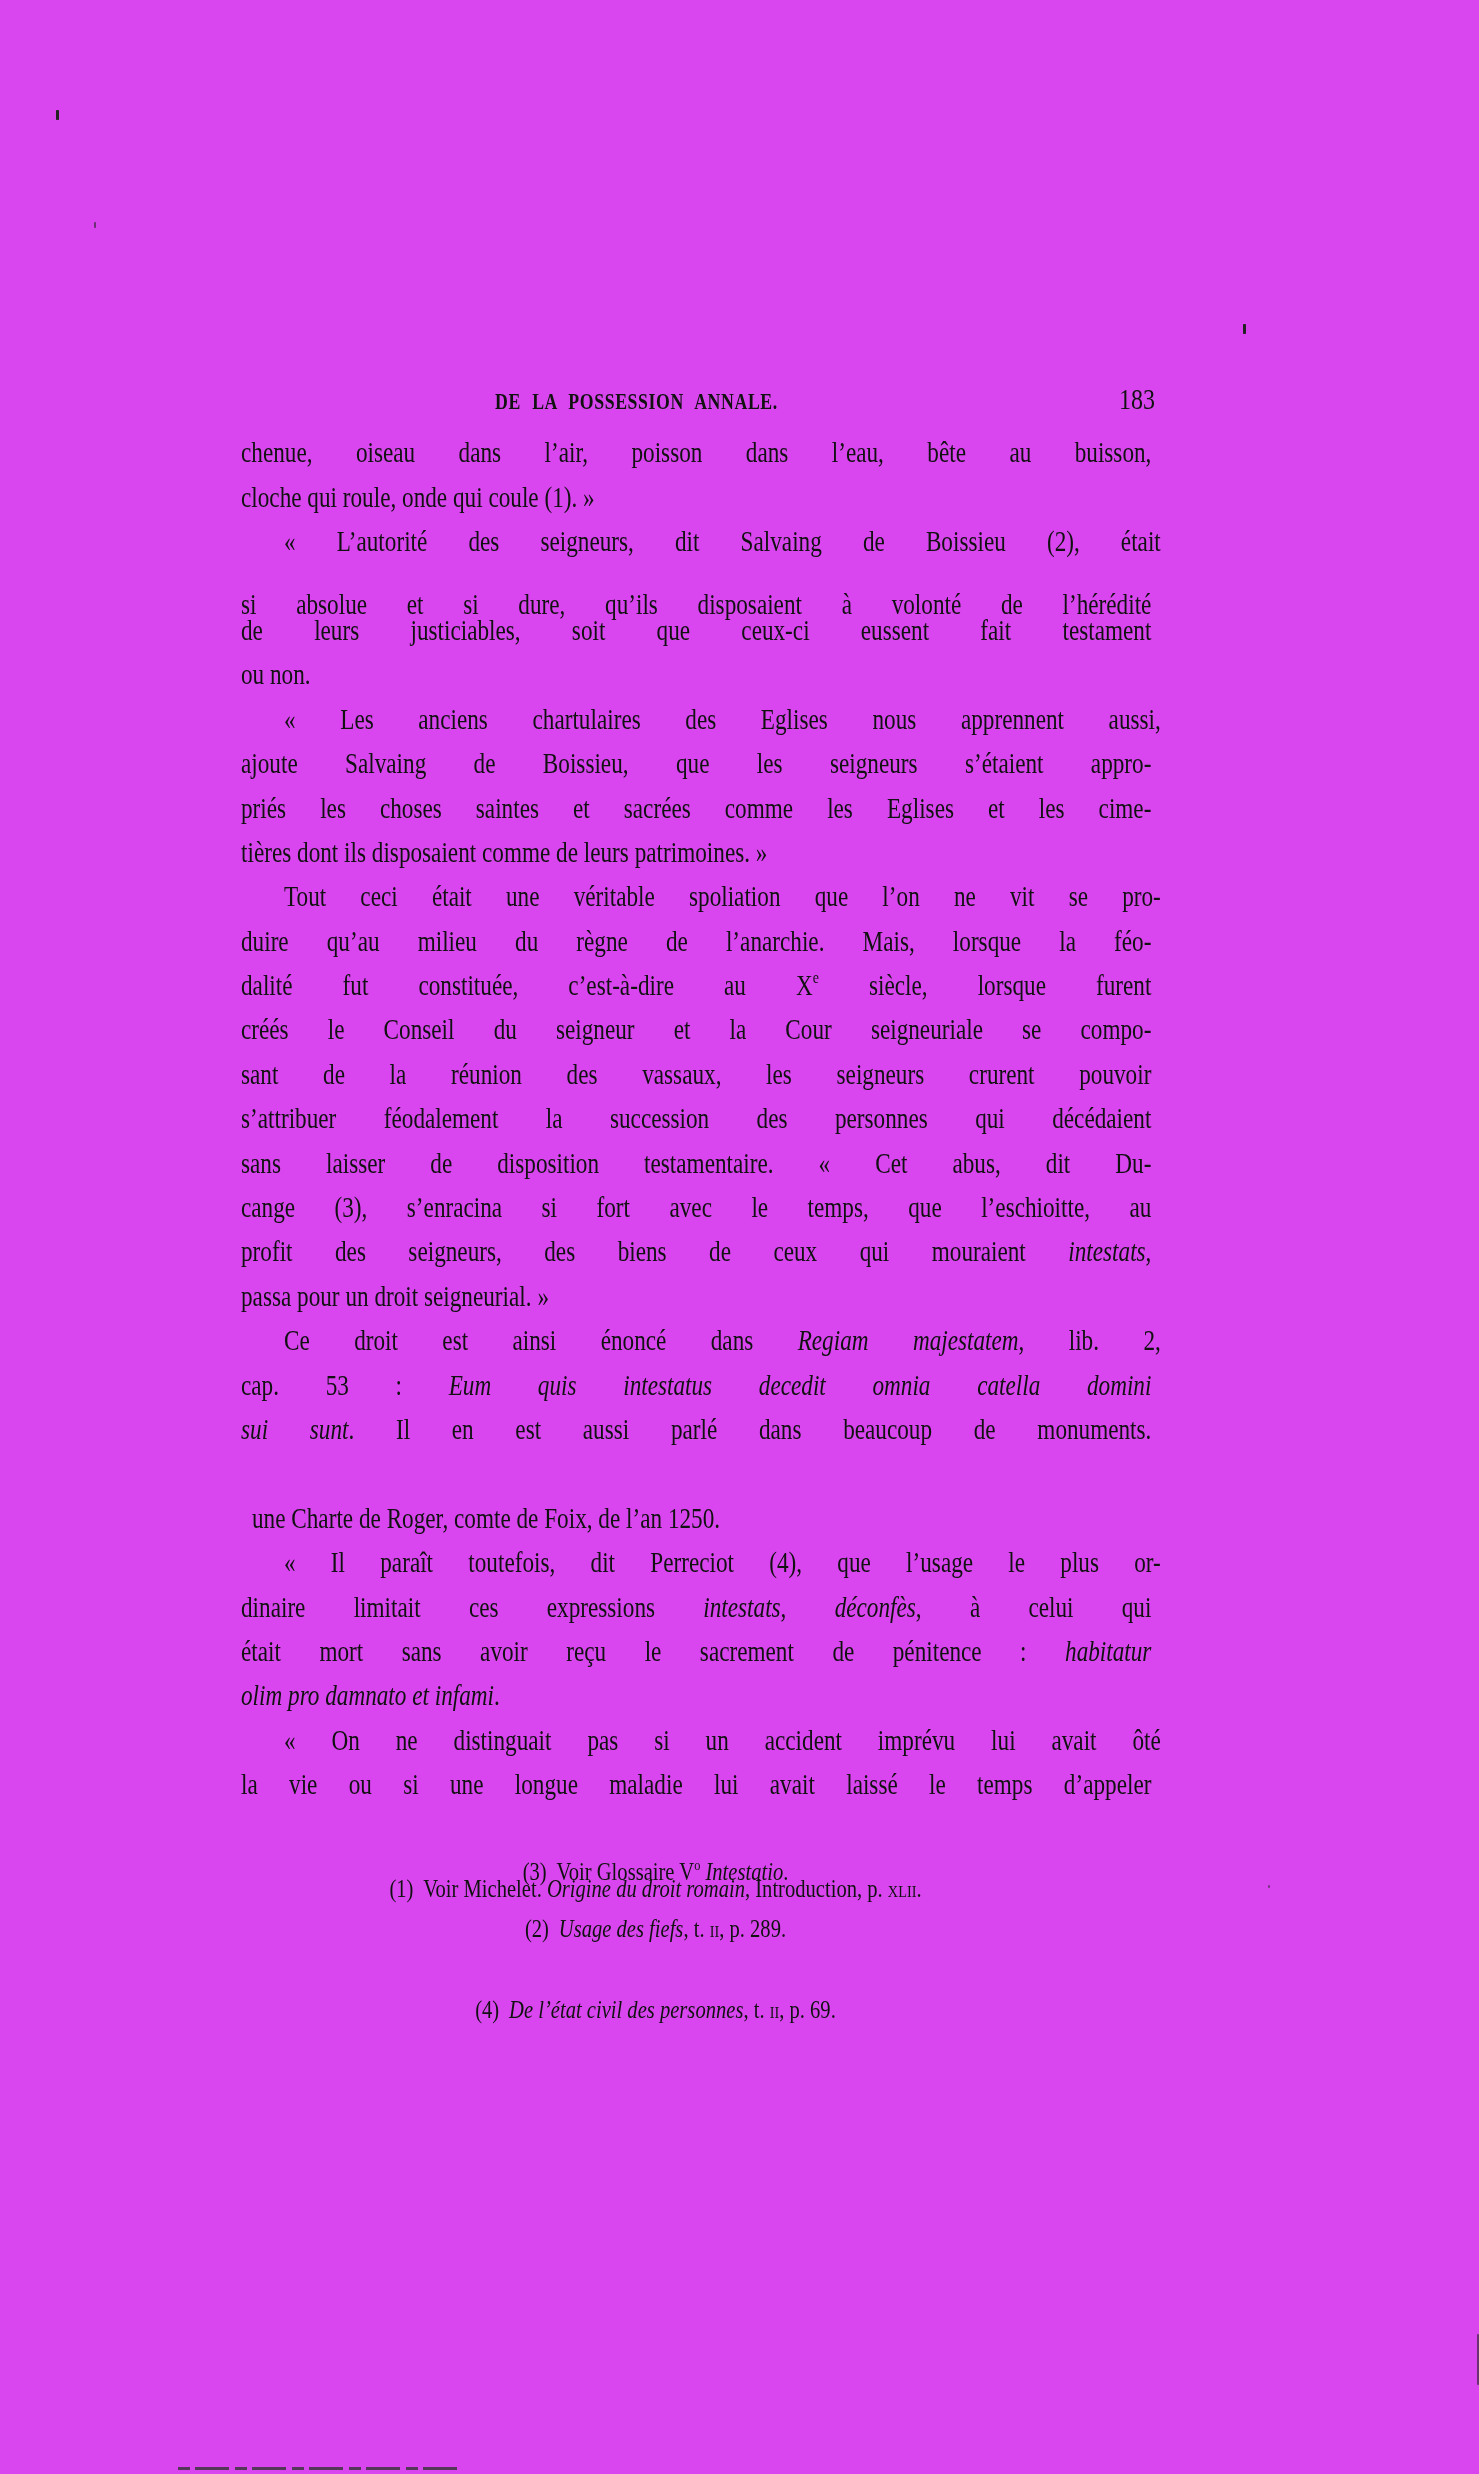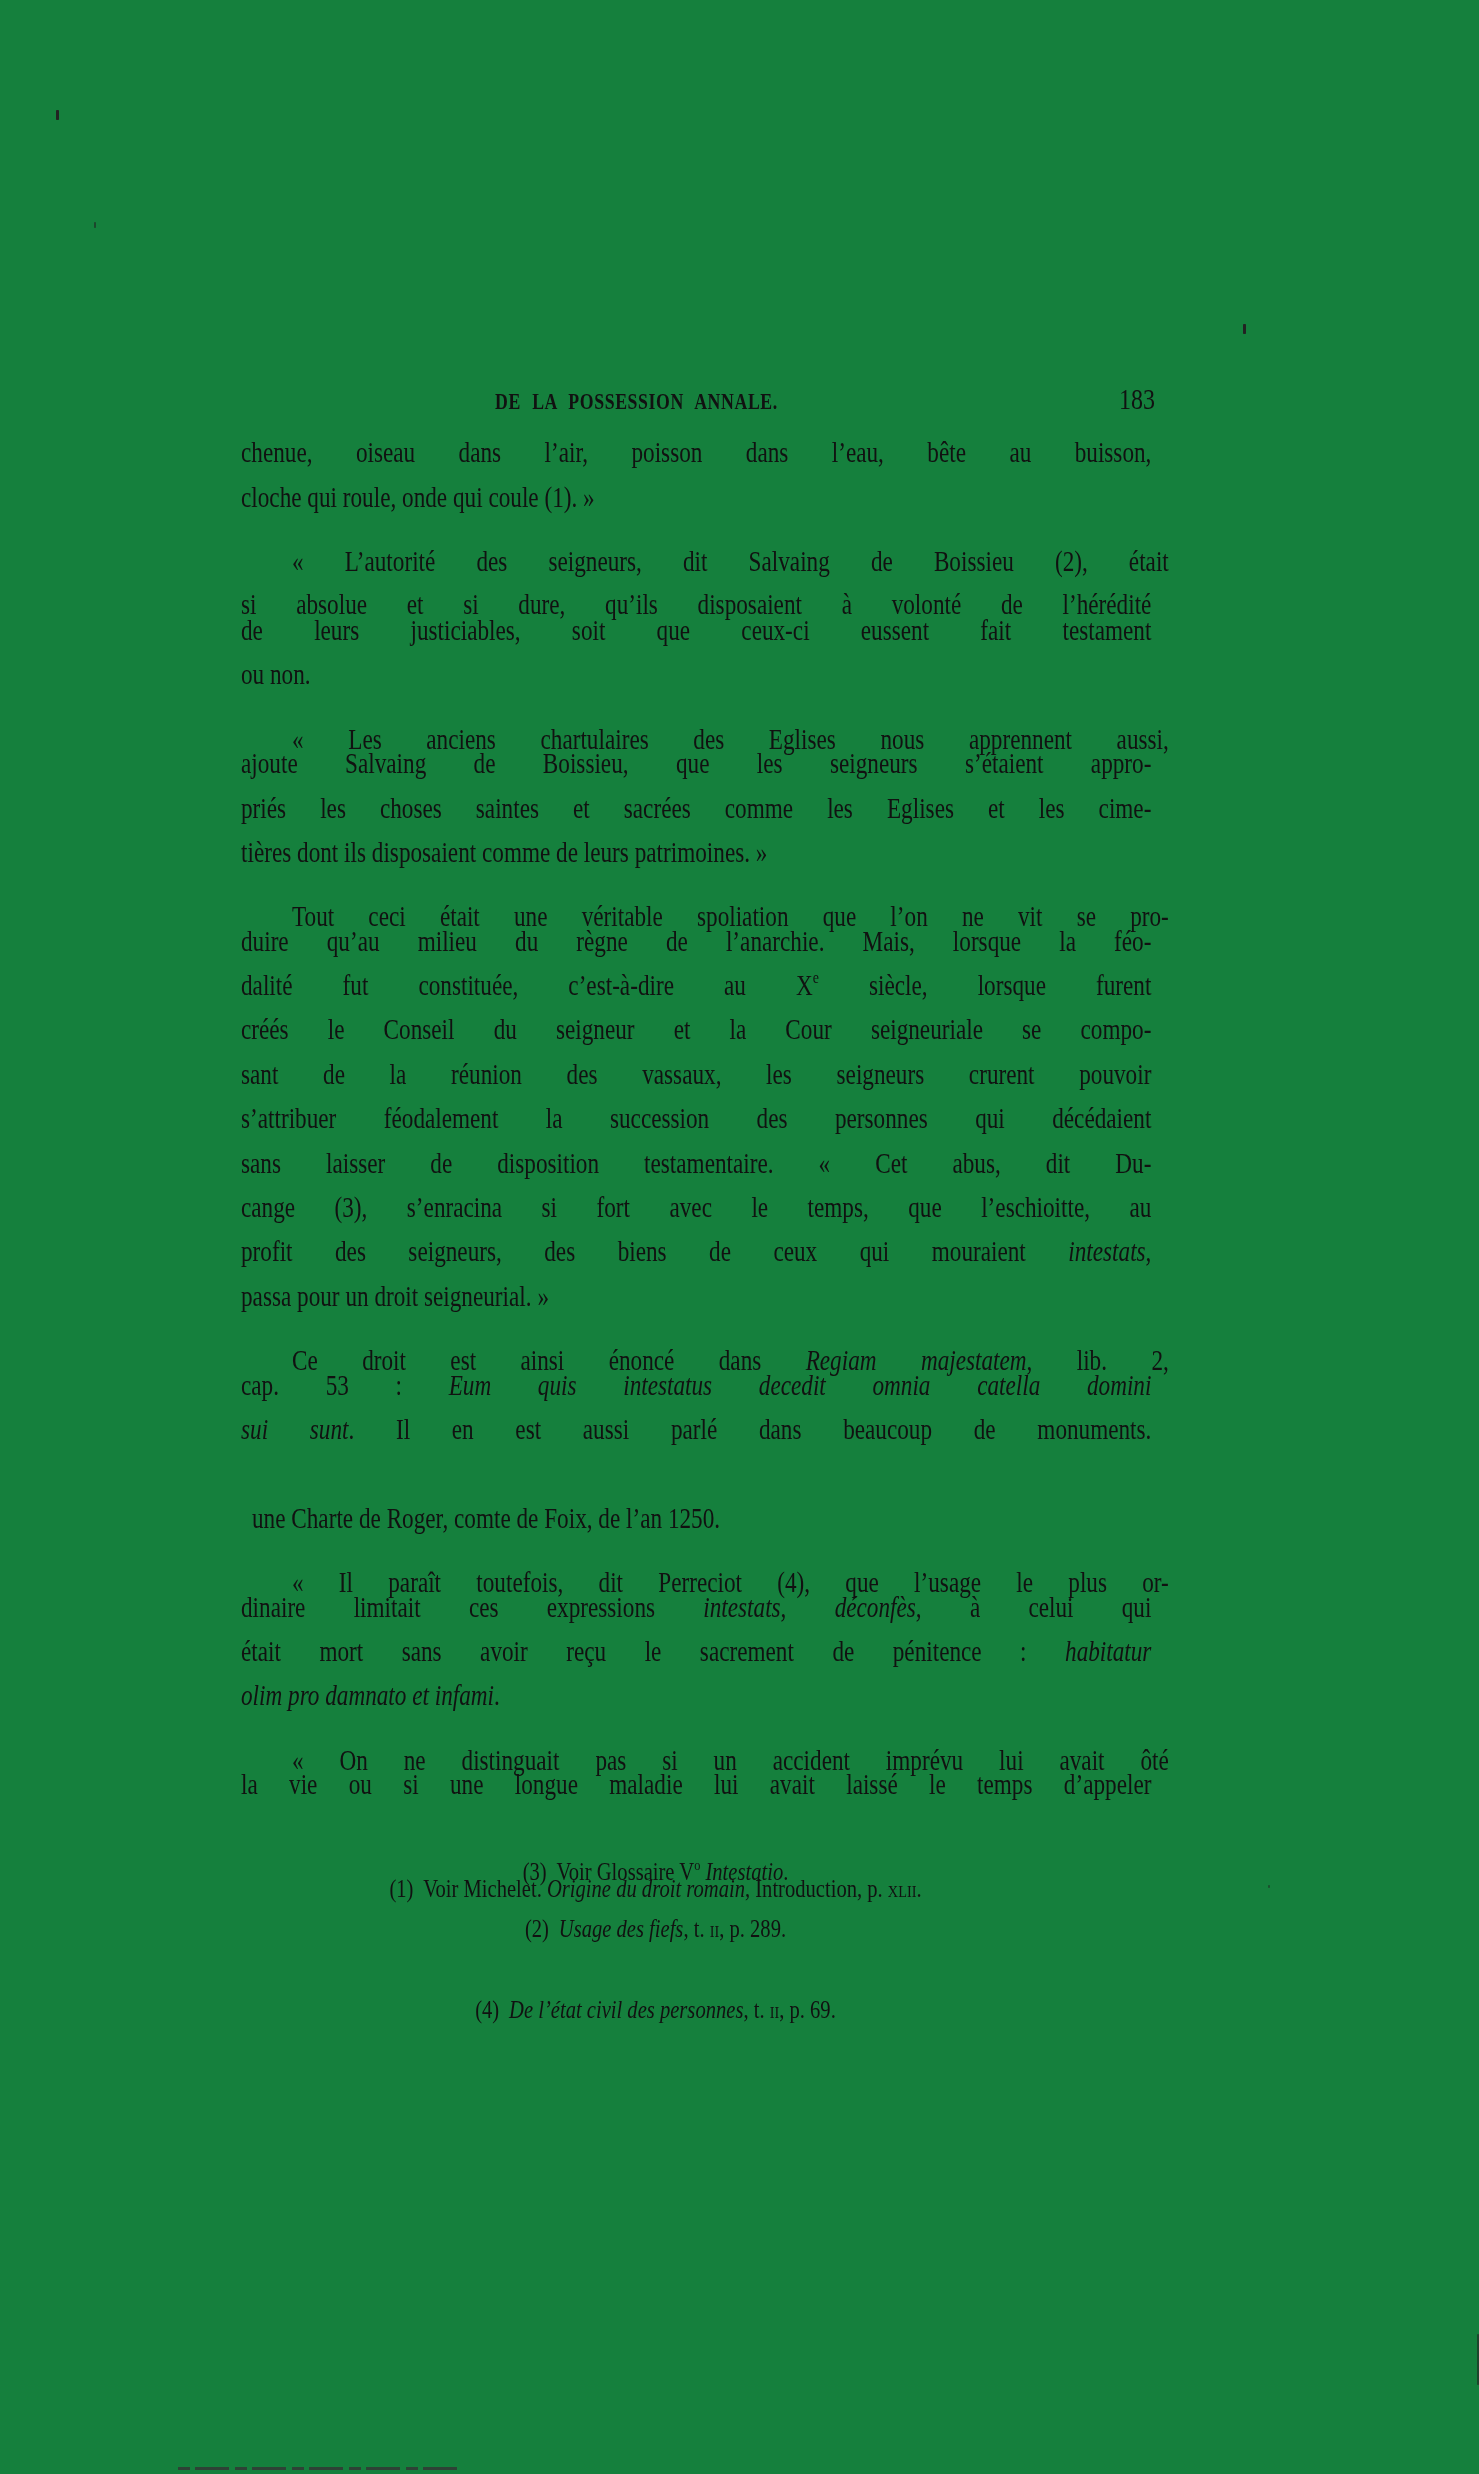--- a/index.html
+++ b/index.html
@@ -13,21 +13,21 @@
     position: relative;
     overflow: hidden;
     color: #111111;
     font-family: "Liberation Serif", "DejaVu Serif", serif;
   }
   .page {
     position: absolute;
     left: 0; top: 0;
     width: 1480px;
     height: 2475px;
-    background: #15803d;
+    background: #d946ef;
   }
   
   .running-head {
     position: absolute;
     left: 495px;
     top: 387px;
     width: 406px;
     height: 29px;
     overflow: visible;
   }
@@ -61,21 +61,21 @@
     width: 1480px;
     height: 2475px;
   }
   .line {
     position: absolute;
     left: 241px;
     height: 34px;
     width: 911px;
     overflow: visible;
   }
-  .line.indent { left: 292px; width: 877px; margin-top: 20px; }
+  .line.indent { left: 284px; width: 877px; }
   .line .inner {
     display: block;
     white-space: nowrap;
     font-size: 29px;
     line-height: 34px;
     transform-origin: 0 0;
     text-align: justify;
     text-align-last: justify;
   }
   .line.last .inner { text-align-last: left; }

